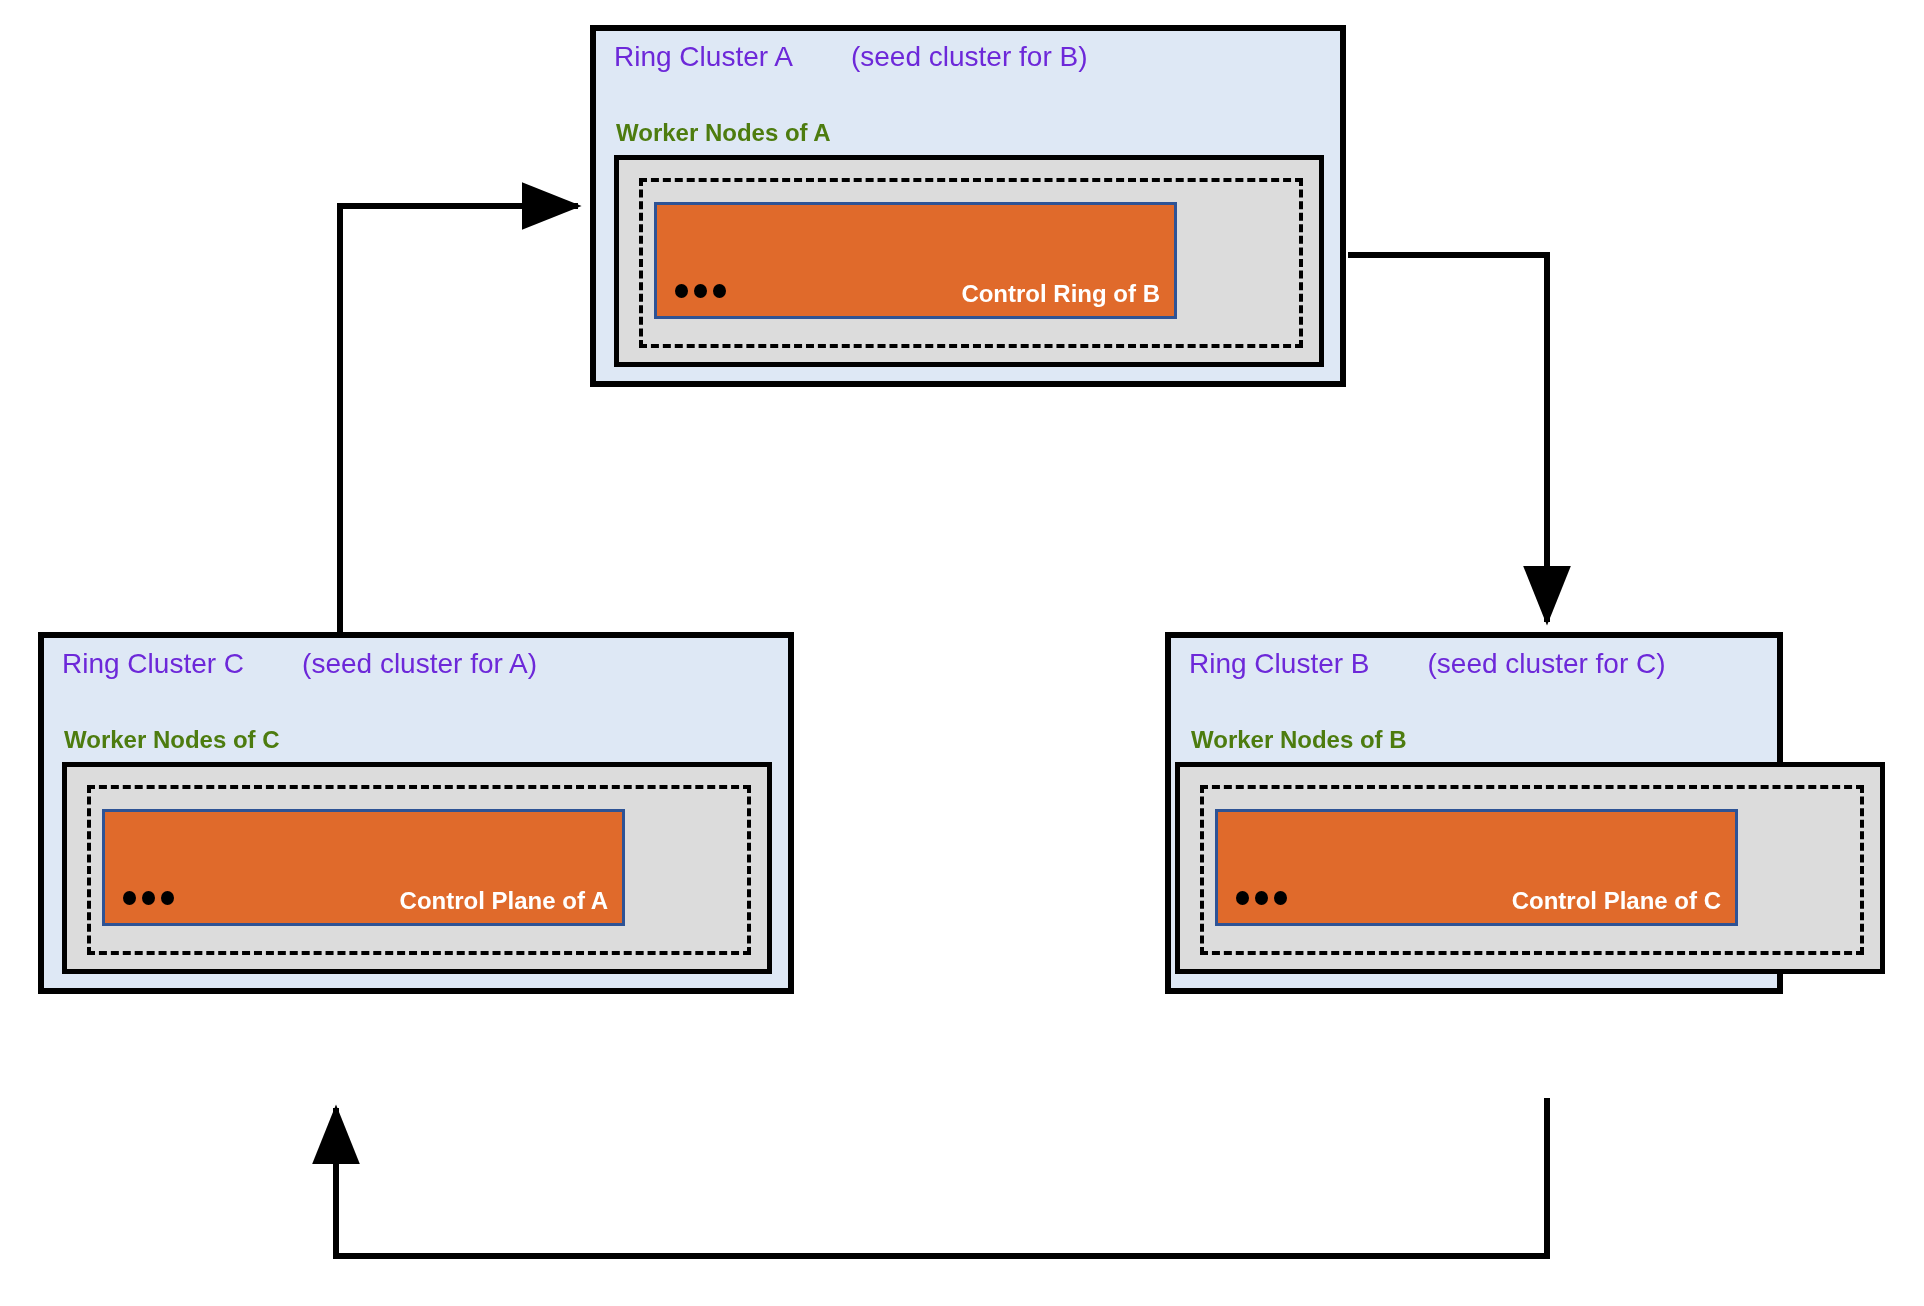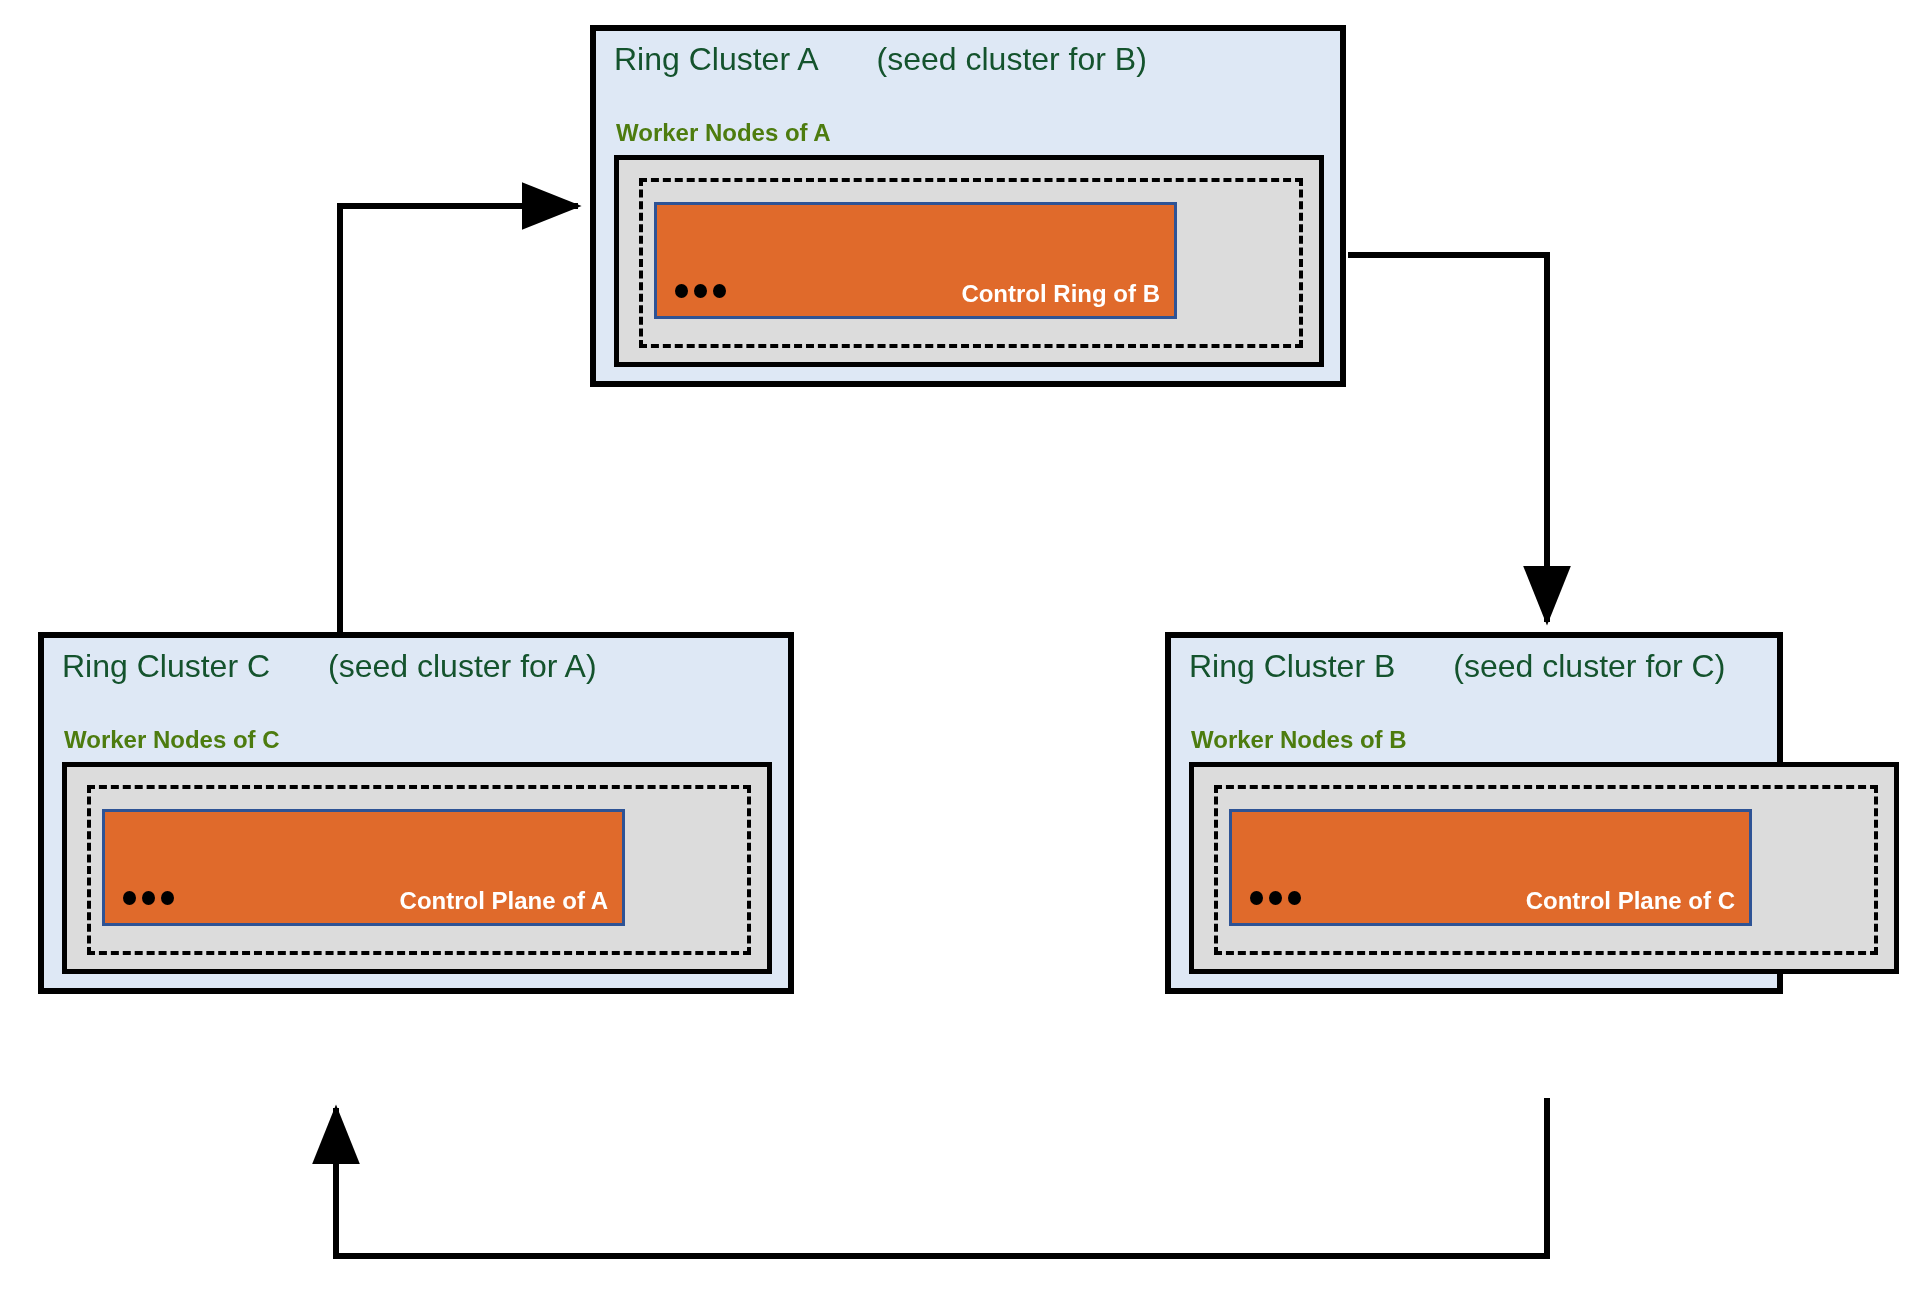--- a/index.html
+++ b/index.html
@@ -28,23 +28,23 @@
   .cluster {
     position: absolute;
     box-sizing: border-box;
     background: #dee8f5;
     border: 6px solid #000000;
   }
   .cluster-title {
     position: absolute;
     left: 18px;
     top: 10px;
-    font-size: 32px;
+    font-size: 28px;
     line-height: 1.15;
-    color: #14532d;
+    color: #6d28d9;
     white-space: nowrap;
     font-weight: 400;
   }
   .cluster-title .seed {
     display: inline-block;
     margin-left: 58px;
   }
   .worker-label {
     position: absolute;
     left: 20px;
@@ -154,21 +154,21 @@
       </div>
     </div>
   </div>
 
   <div class="cluster" style="left:1165px; top:632px; width:618px; height:362px;">
     <div class="cluster-title">
       <span>Ring Cluster B</span><span class="seed">(seed cluster for C)</span>
     </div>
     <div class="worker-label" style="top:88px;">Worker Nodes of B</div>
 
-    <div class="worker-group" style="left:18px; top:124px; width:710px; height:212px;">
+    <div class="worker-group" style="left:4px; top:124px; width:710px; height:212px;">
       <div class="dashed-boundary" style="left:20px; top:18px; width:664px; height:170px;"></div>
       <div class="control-plane" style="left:35px; top:42px; width:523px; height:117px;">
         <div class="ellipsis-dots">
           <i></i>
             <i></i>
             <i></i>
         </div>
         <div class="cp-label">Control Plane of C</div>
       </div>
     </div>

